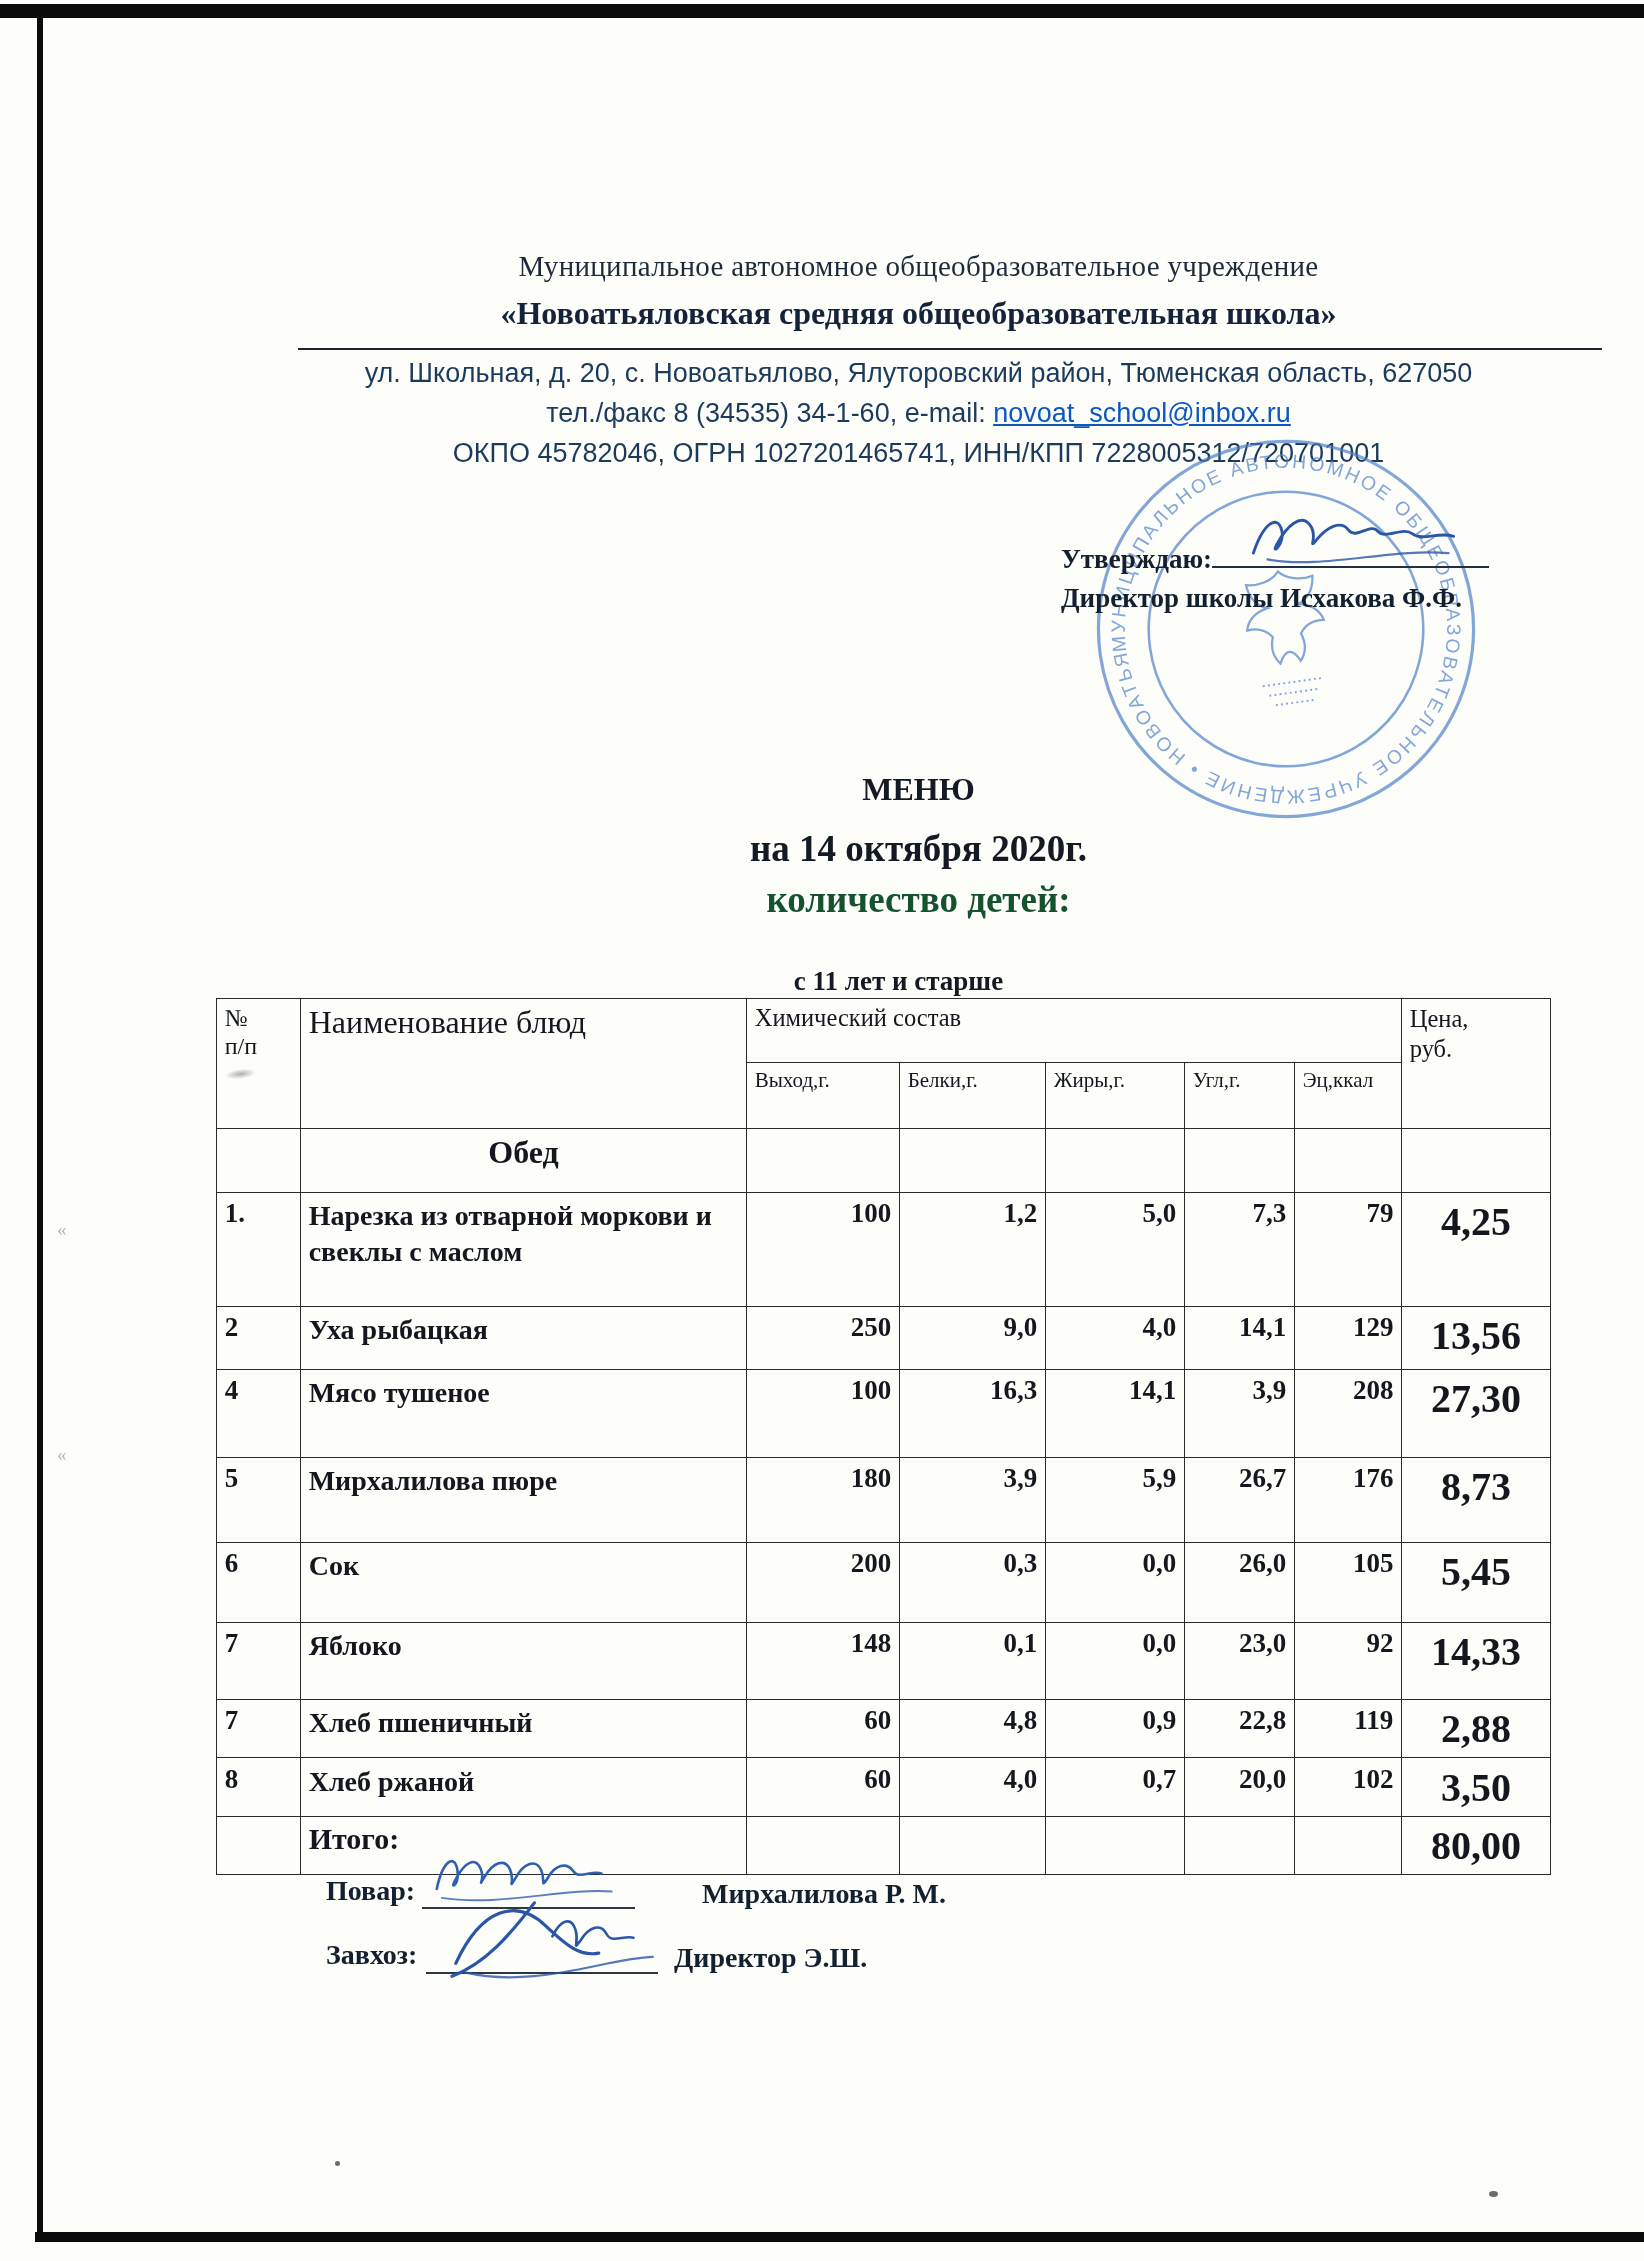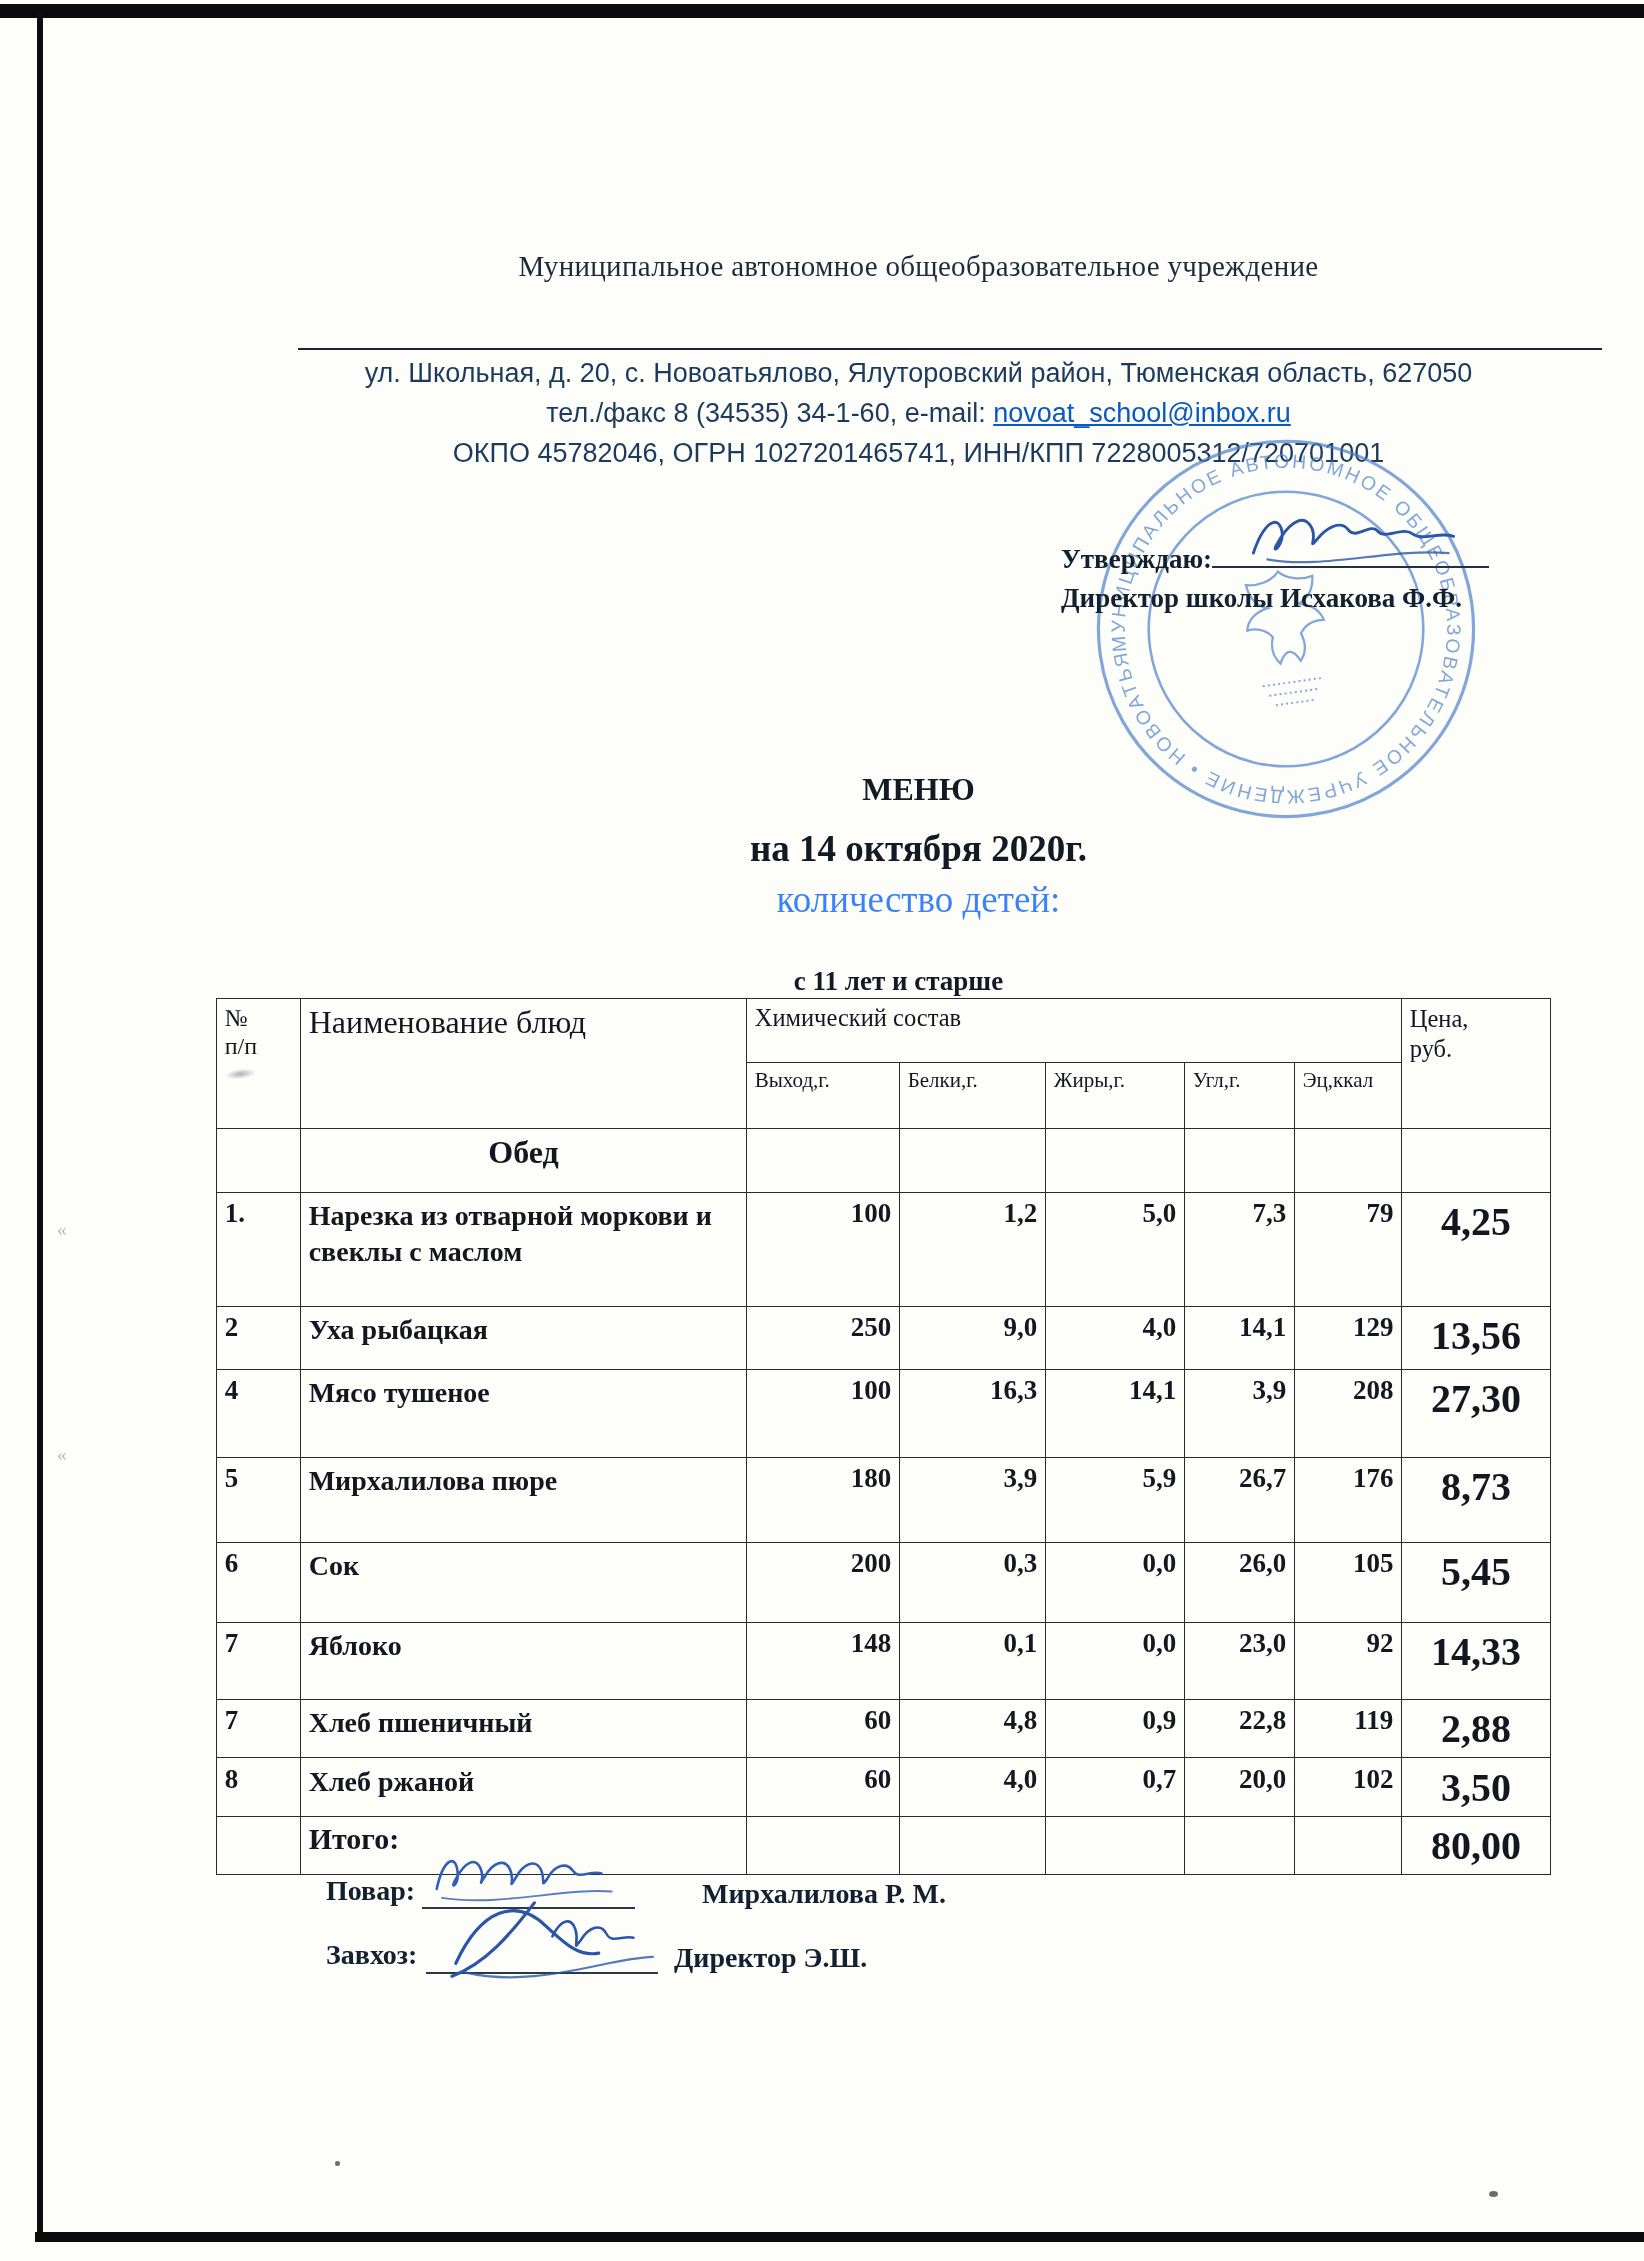--- a/index.html
+++ b/index.html
@@ -29,21 +29,21 @@
   .approve{left:1061px;top:540px;font-size:27px;font-weight:700;color:#13202f;line-height:39px;z-index:3;}
   .blank-line{display:inline-block;width:277px;border-bottom:2.6px solid #23303f;height:26px;vertical-align:baseline;}
   .dir-sig{left:1244px;top:503px;width:219px;height:77px;z-index:4;}
 
   
   .stamp{left:1083px;top:426px;width:406px;height:406px;z-index:1;}
 
   
   .menu-title{top:771px;font-size:32px;font-weight:700;color:#131a24;}
   .menu-date{top:827px;font-size:37px;font-weight:700;color:#131a24;}
-  .menu-children{top:878px;font-size:37px;font-weight:400;color:#3b82f6;}
+  .menu-children{top:878px;font-size:37px;font-weight:700;color:#14532d;}
   .age-label{left:232px;top:966px;width:1333px;text-align:center;font-size:27px;font-weight:700;color:#131a24;}
 
   
   .menu-table{position:absolute;left:216px;top:998px;width:1333px;border-collapse:collapse;
               table-layout:fixed;color:#14181e;}
   .menu-table th,.menu-table td{border:1.9px solid #2a2a2a;vertical-align:top;padding:5.2px 7.7px;overflow:hidden;}
   .menu-table th{font-weight:400;text-align:left;}
   .th-num{font-size:24px;line-height:28px;white-space:pre-line;padding-left:10.3px;}
   .th-name{font-size:32px;text-align:center;padding-top:7.7px;}
   .th-chem{font-size:24.5px;vertical-align:bottom;padding-left:14px;padding-bottom:5.2px;}
@@ -84,20 +84,21 @@
 
   <div class="abs scan-top"></div>
   <div class="abs scan-left"></div>
   <div class="abs scan-bottom"></div>
   <div class="abs mark-quote" style="left:57px;top:1219px;">«</div>
   <div class="abs mark-quote" style="left:57px;top:1444px;">«</div>
   <div class="abs speck" style="left:1489px;top:2191px;width:9px;height:5.8px;"></div>
   <div class="abs speck" style="left:335px;top:2161px;width:5.2px;height:4.5px;"></div>
 
   <div class="abs ctr org1">Муниципальное автономное общеобразовательное учреждение</div>
+  <div class="abs ctr org2">«Новоатьяловская средняя общеобразовательная школа»</div>
   <div class="abs head-rule"></div>
   <div class="abs ctr addr">ул. Школьная, д. 20, с. Новоатьялово, Ялуторовский район, Тюменская область, 627050</div>
   <div class="abs ctr contact">
     <span>тел./факс 8 (34535) 34-1-60,  e-mail: </span><a class="email">novoat_school@inbox.ru</a>
   </div>
   <div class="abs ctr reg">ОКПО 45782046, ОГРН 1027201465741, ИНН/КПП 7228005312/720701001</div>
 
   <div class="abs stamp">
     <svg width="406" height="406" viewBox="0 0 630 630">
       <g opacity="0.68" transform="rotate(-8 315 315)" stroke="#4a7ec9" fill="none">

